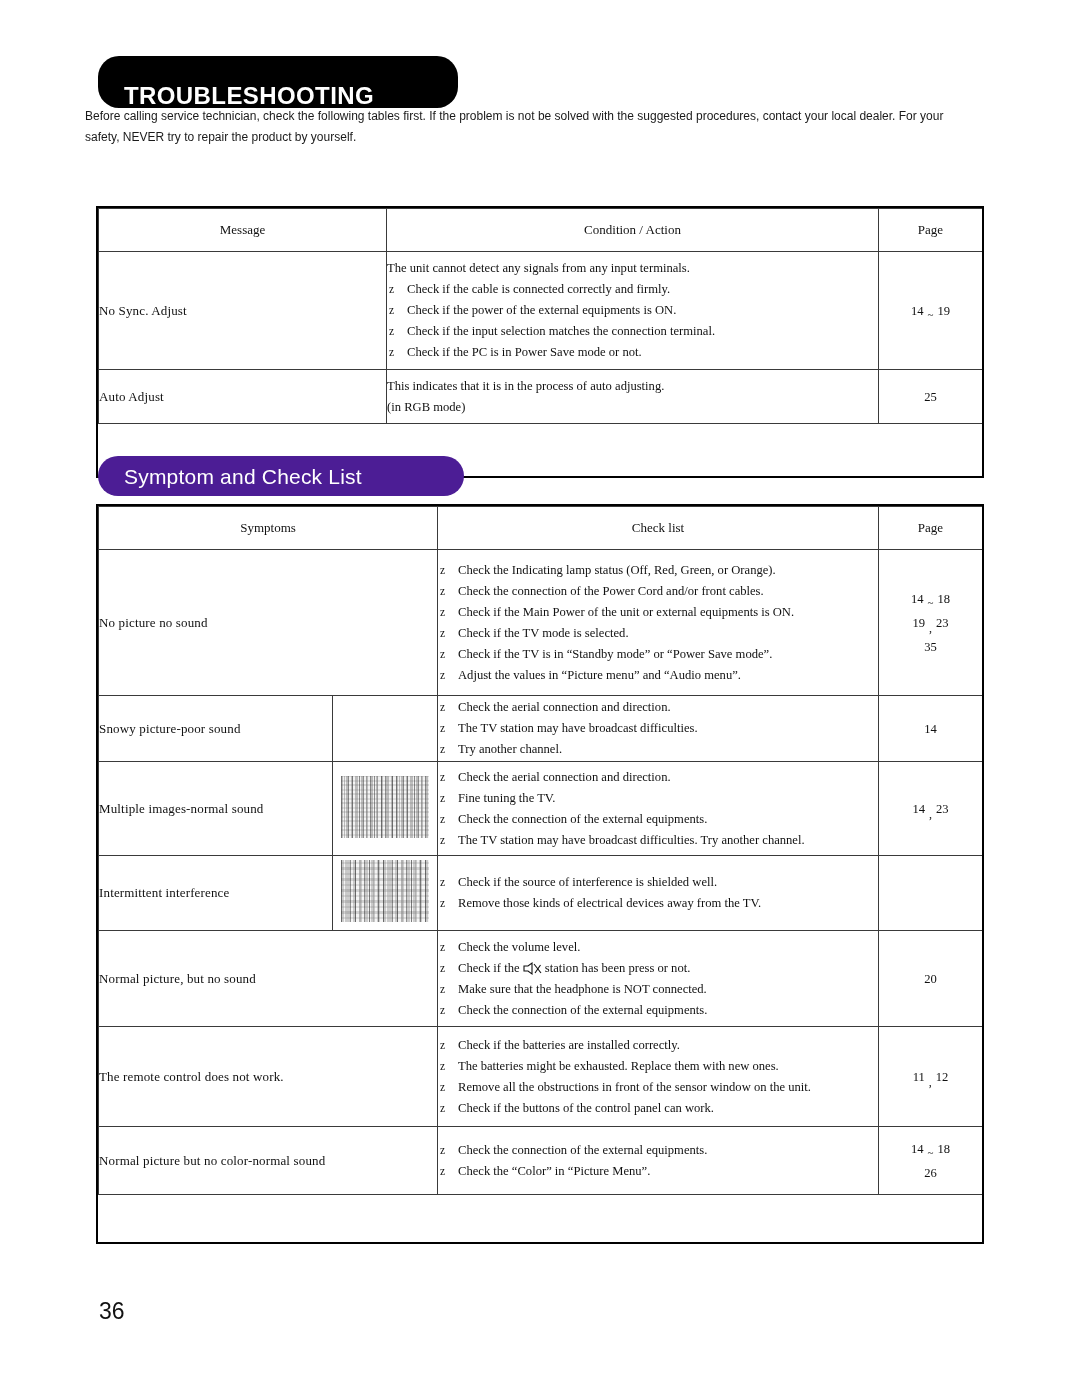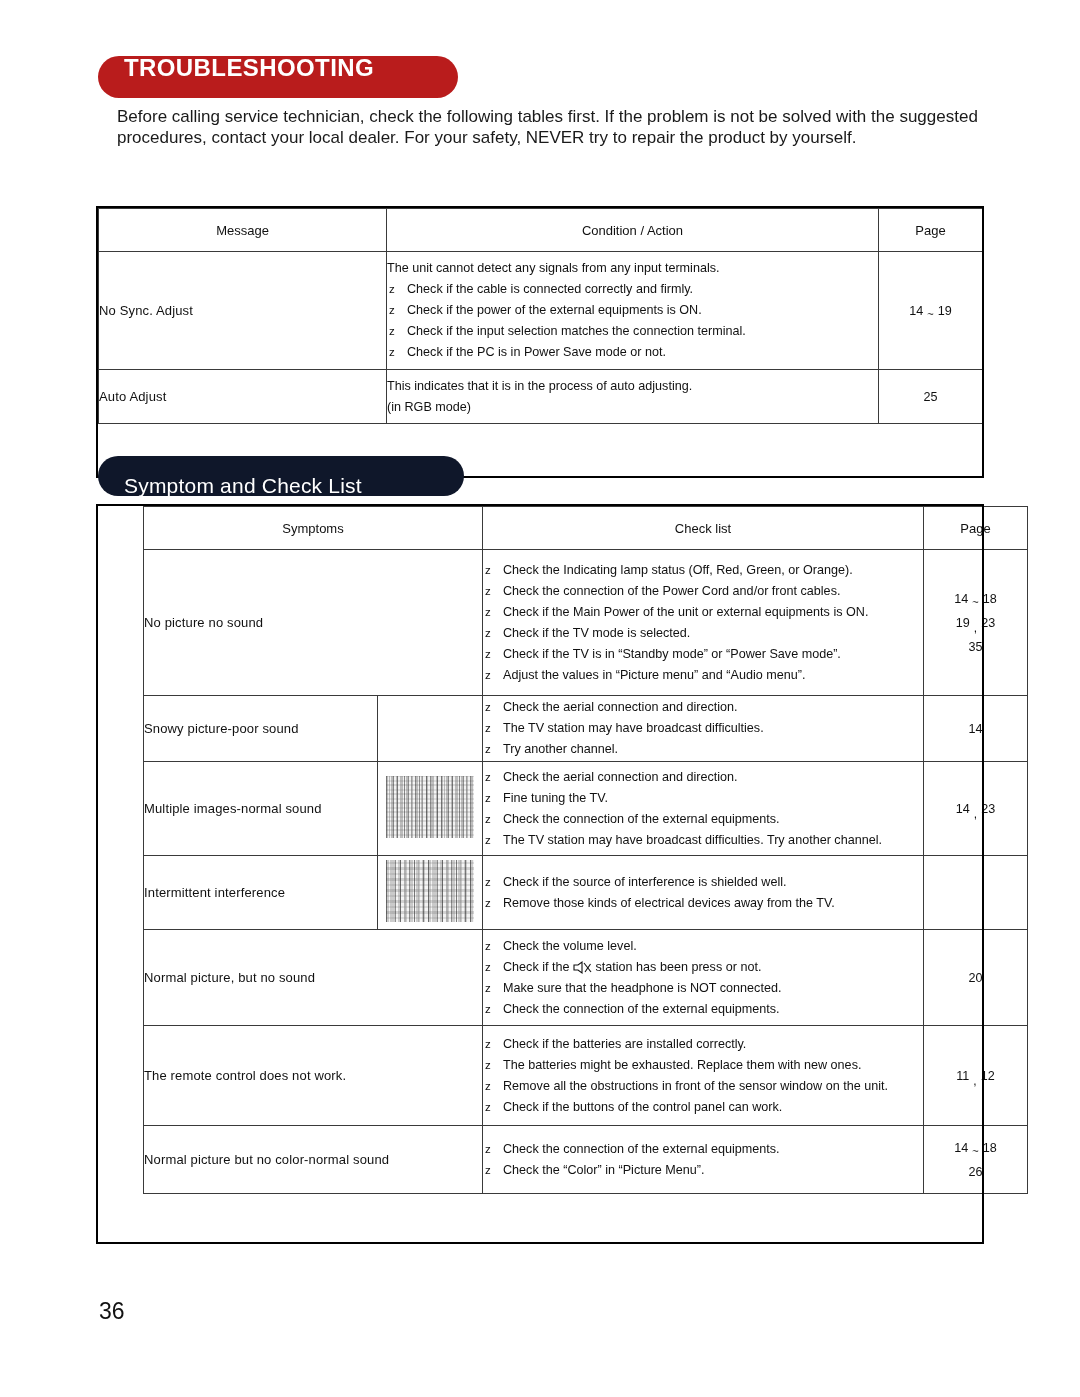--- a/index.html
+++ b/index.html
@@ -23,43 +23,43 @@
     height: 1397px;
     overflow: hidden;
   }
 
   
   .title-pill {
     position: absolute;
     left: 98px;
     top: 56px;
     width: 360px;
-    height: 42px;
-    background: #b91c1c;
+    height: 52px;
+    background: #000000;
     border-radius: 21px;
     display: flex;
-    align-items: flex-start;
+    align-items: flex-end;
     padding-left: 26px;
     box-sizing: border-box;
   }
   .title-pill span {
     color: #ffffff;
     font-size: 24px;
     font-weight: bold;
     letter-spacing: 0.4px;
     line-height: 1;
   }
 
   
   .intro {
     position: absolute;
-    left: 117px;
+    left: 85px;
     top: 106px;
     width: 880px;
-    font-size: 17px;
+    font-size: 12px;
     line-height: 21px;
     color: #1a1a1a;
   }
 
   
   .banner {
     position: absolute;
     height: 40px;
     border-radius: 20px;
     display: flex;
@@ -76,38 +76,38 @@
   .banner-1 {
     left: 98px;
     top: 158px;
     width: 686px;
     background: #9c9c9c;
   }
   .banner-2 {
     left: 98px;
     top: 456px;
     width: 366px;
-    background: #0f172a;
-    align-items: flex-end;
+    background: #4c1d95;
   }
 
   
   table.doc-table {
     position: absolute;
     border-collapse: collapse;
     table-layout: fixed;
     font-size: 12.6px;
     color: #111111;
     background: #ffffff;
   }
   table.doc-table td, table.doc-table th {
     border: 1px solid #3a3a3a;
     padding: 0;
     vertical-align: middle;
     font-weight: normal;
+    font-family: Liberation Serif, serif;
   }
   .outer-frame {
     position: absolute;
     border: 2.5px solid #000000;
     box-sizing: border-box;
     pointer-events: none;
   }
 
   .hdr {
     text-align: center;
@@ -293,21 +293,21 @@
           </td>
         </tr>
       </tbody>
   </table>
   <div class="outer-frame" id="frame1" style="left: 96px; top: 206px; width: 888px; height: 272px;"></div>
 
   <div class="banner banner-2">
     <span>Symptom and Check List</span>
   </div>
 
-  <table class="doc-table" id="table2" style="left:98px; top:506px; width:884px;margin-left:45px;">
+  <table class="doc-table" id="table2" style="left:98px; top:506px; width:884px;">
     <colgroup>
       <col style="width:234px">
       <col style="width:105px">
       <col style="width:441px">
       <col style="width:104px">
     </colgroup>
     <thead>
       <tr>
         <th class="hdr" colspan="2">Symptoms</th>
         <th class="hdr">Check list</th>

